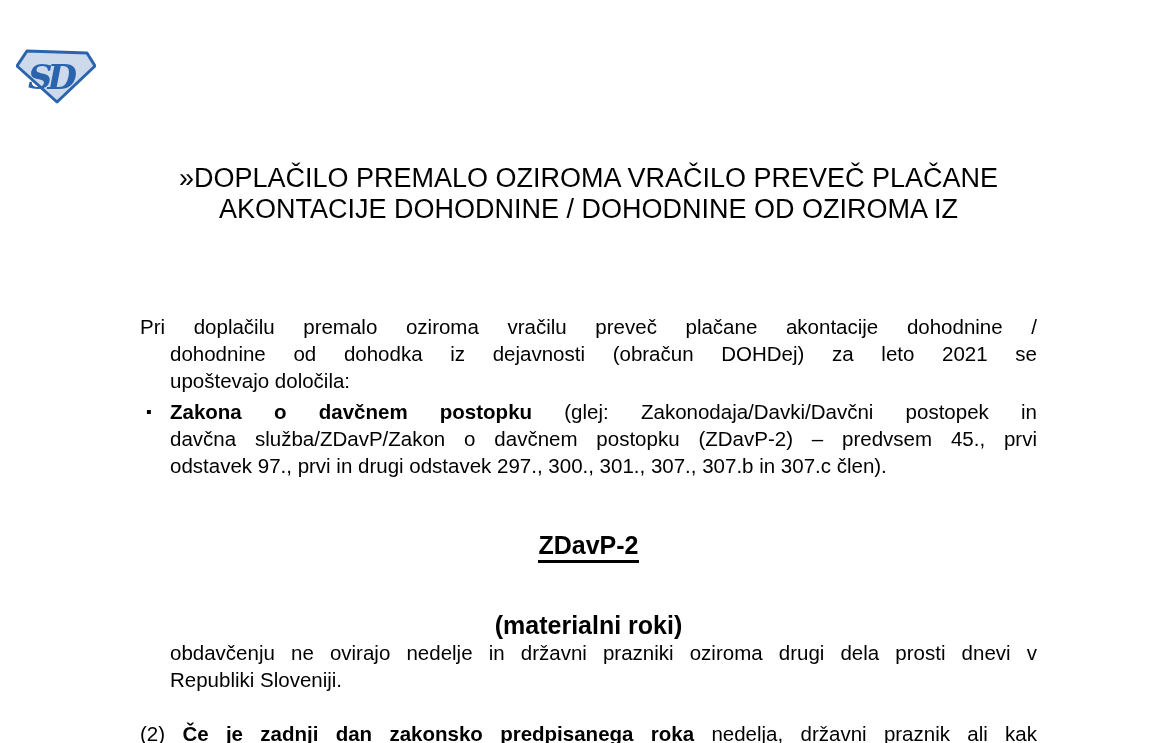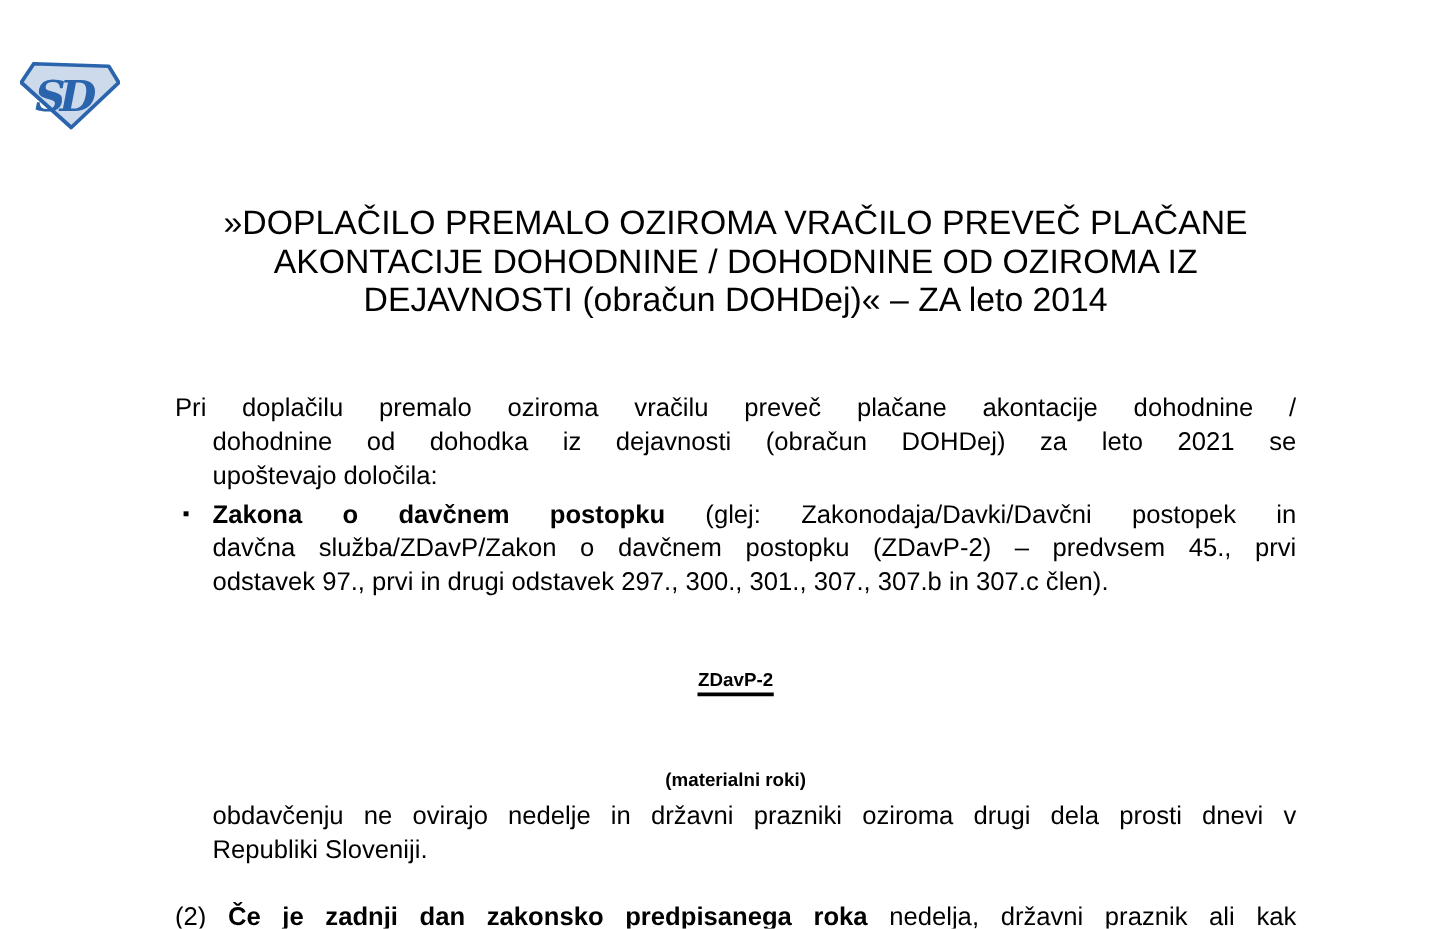--- a/index.html
+++ b/index.html
@@ -58,21 +58,21 @@
     font-size: 16px;
     line-height: 27px;
   }
 
   .heading {
     position: absolute;
     left: 140px;
     width: 897px;
     text-align: center;
     font-weight: bold;
-    font-size: 15px;
+    font-size: 25px;
     line-height: 28px;
   }
   .law-heading     { top: 531px; }
   .article-heading { top: 584px; }
   .article-sub     { top: 611px; }
   .uline {
     display: inline-block;
     border-bottom: 3px solid #000;
     padding-bottom: 0px;
     line-height: 1.1;
@@ -84,21 +84,20 @@
 <div class="page">
 
   <svg class="logo" viewBox="0 0 80 58" xmlns="http://www.w3.org/2000/svg">
     <polygon points="1,19 11,4 71,6 79,19 41,55" fill="#ccdaec" stroke="#2a64ad" stroke-width="3" stroke-linejoin="round"></polygon>
     <text x="12" y="42" font-family="DejaVu Serif, serif" font-style="italic" font-weight="bold" font-size="34" fill="#2a64ad" letter-spacing="-5">SD</text>
   </svg>
 
   <div class="title-block">
     <div class="tline">»DOPLAČILO PREMALO OZIROMA VRAČILO PREVEČ PLAČANE</div>
     <div class="tline">AKONTACIJE DOHODNINE / DOHODNINE OD OZIROMA IZ</div>
-    <div class="tline">DEJAVNOSTI (obračun DOHDej)« – ZA leto 2014</div>
   </div>
 
   <div class="body-block intro-block">
     <div class="jline">Pri doplačilu premalo oziroma vračilu preveč plačane akontacije dohodnine /</div>
     <div class="jline ind">dohodnine od dohodka iz dejavnosti (obračun DOHDej) za leto 2021 se</div>
     <div class="lline ind">upoštevajo določila:</div>
   </div>
 
   <div class="body-block bullet-block">
     <span class="bullet-marker">▪</span>

